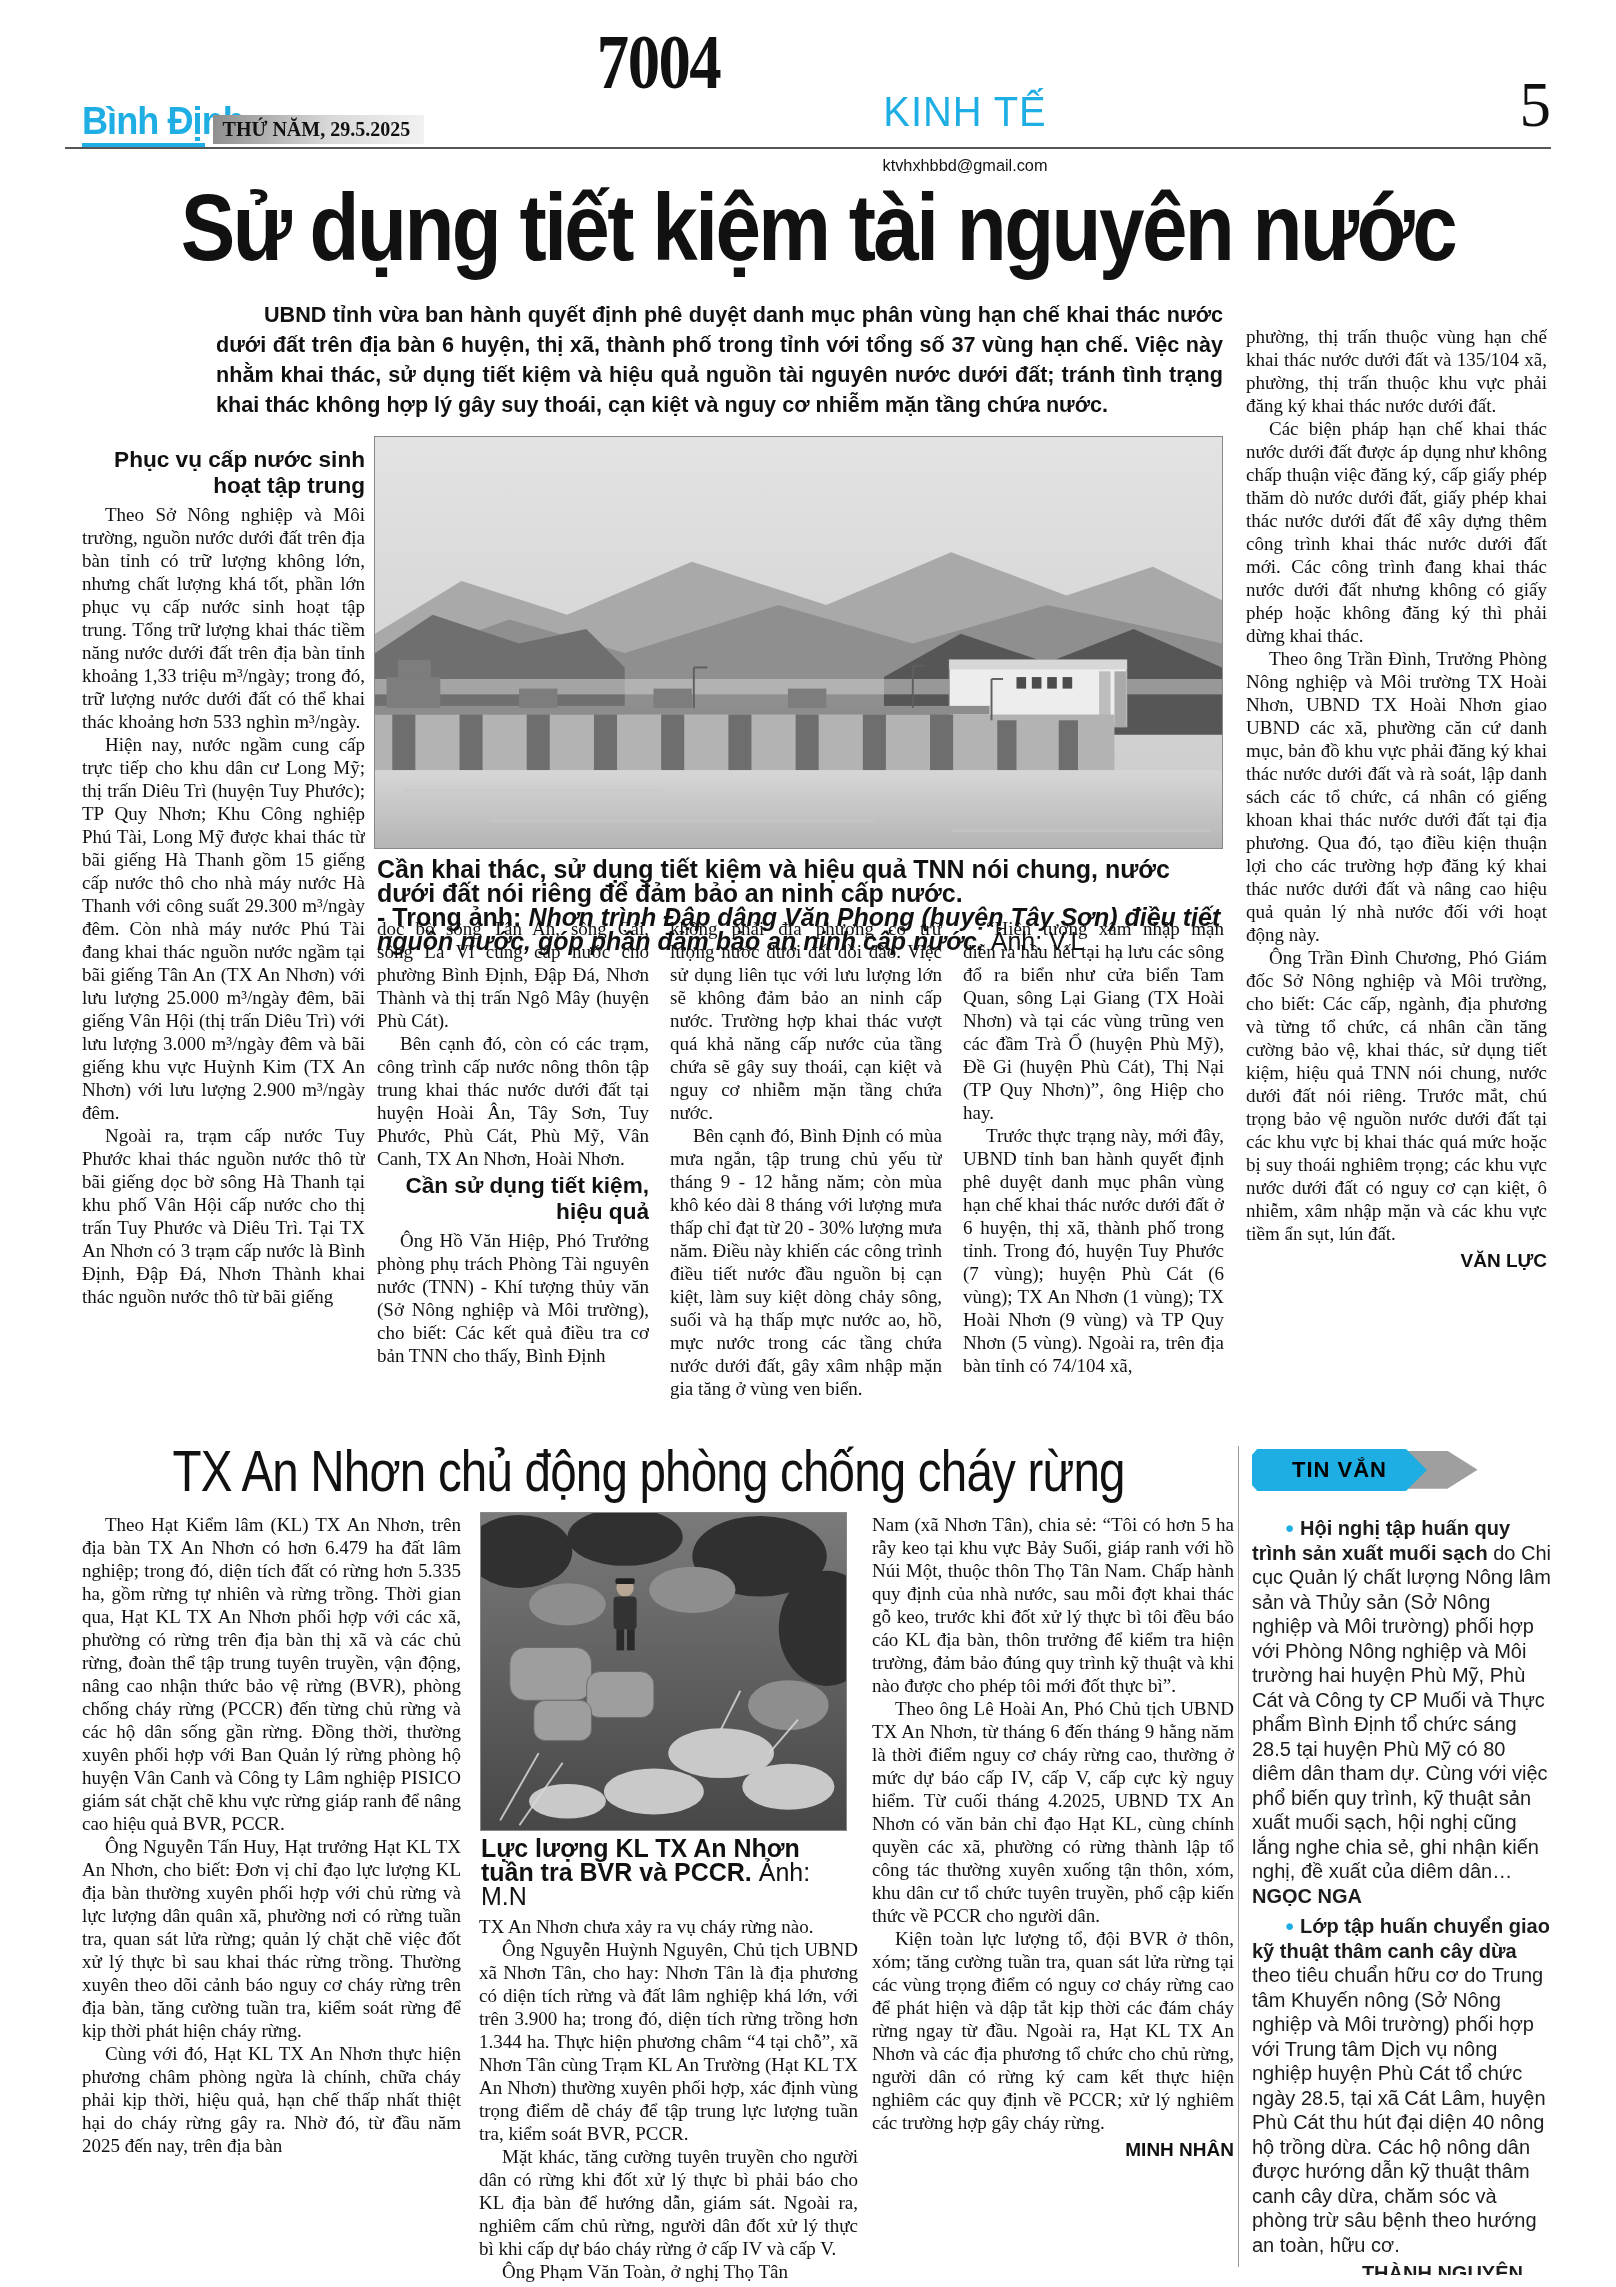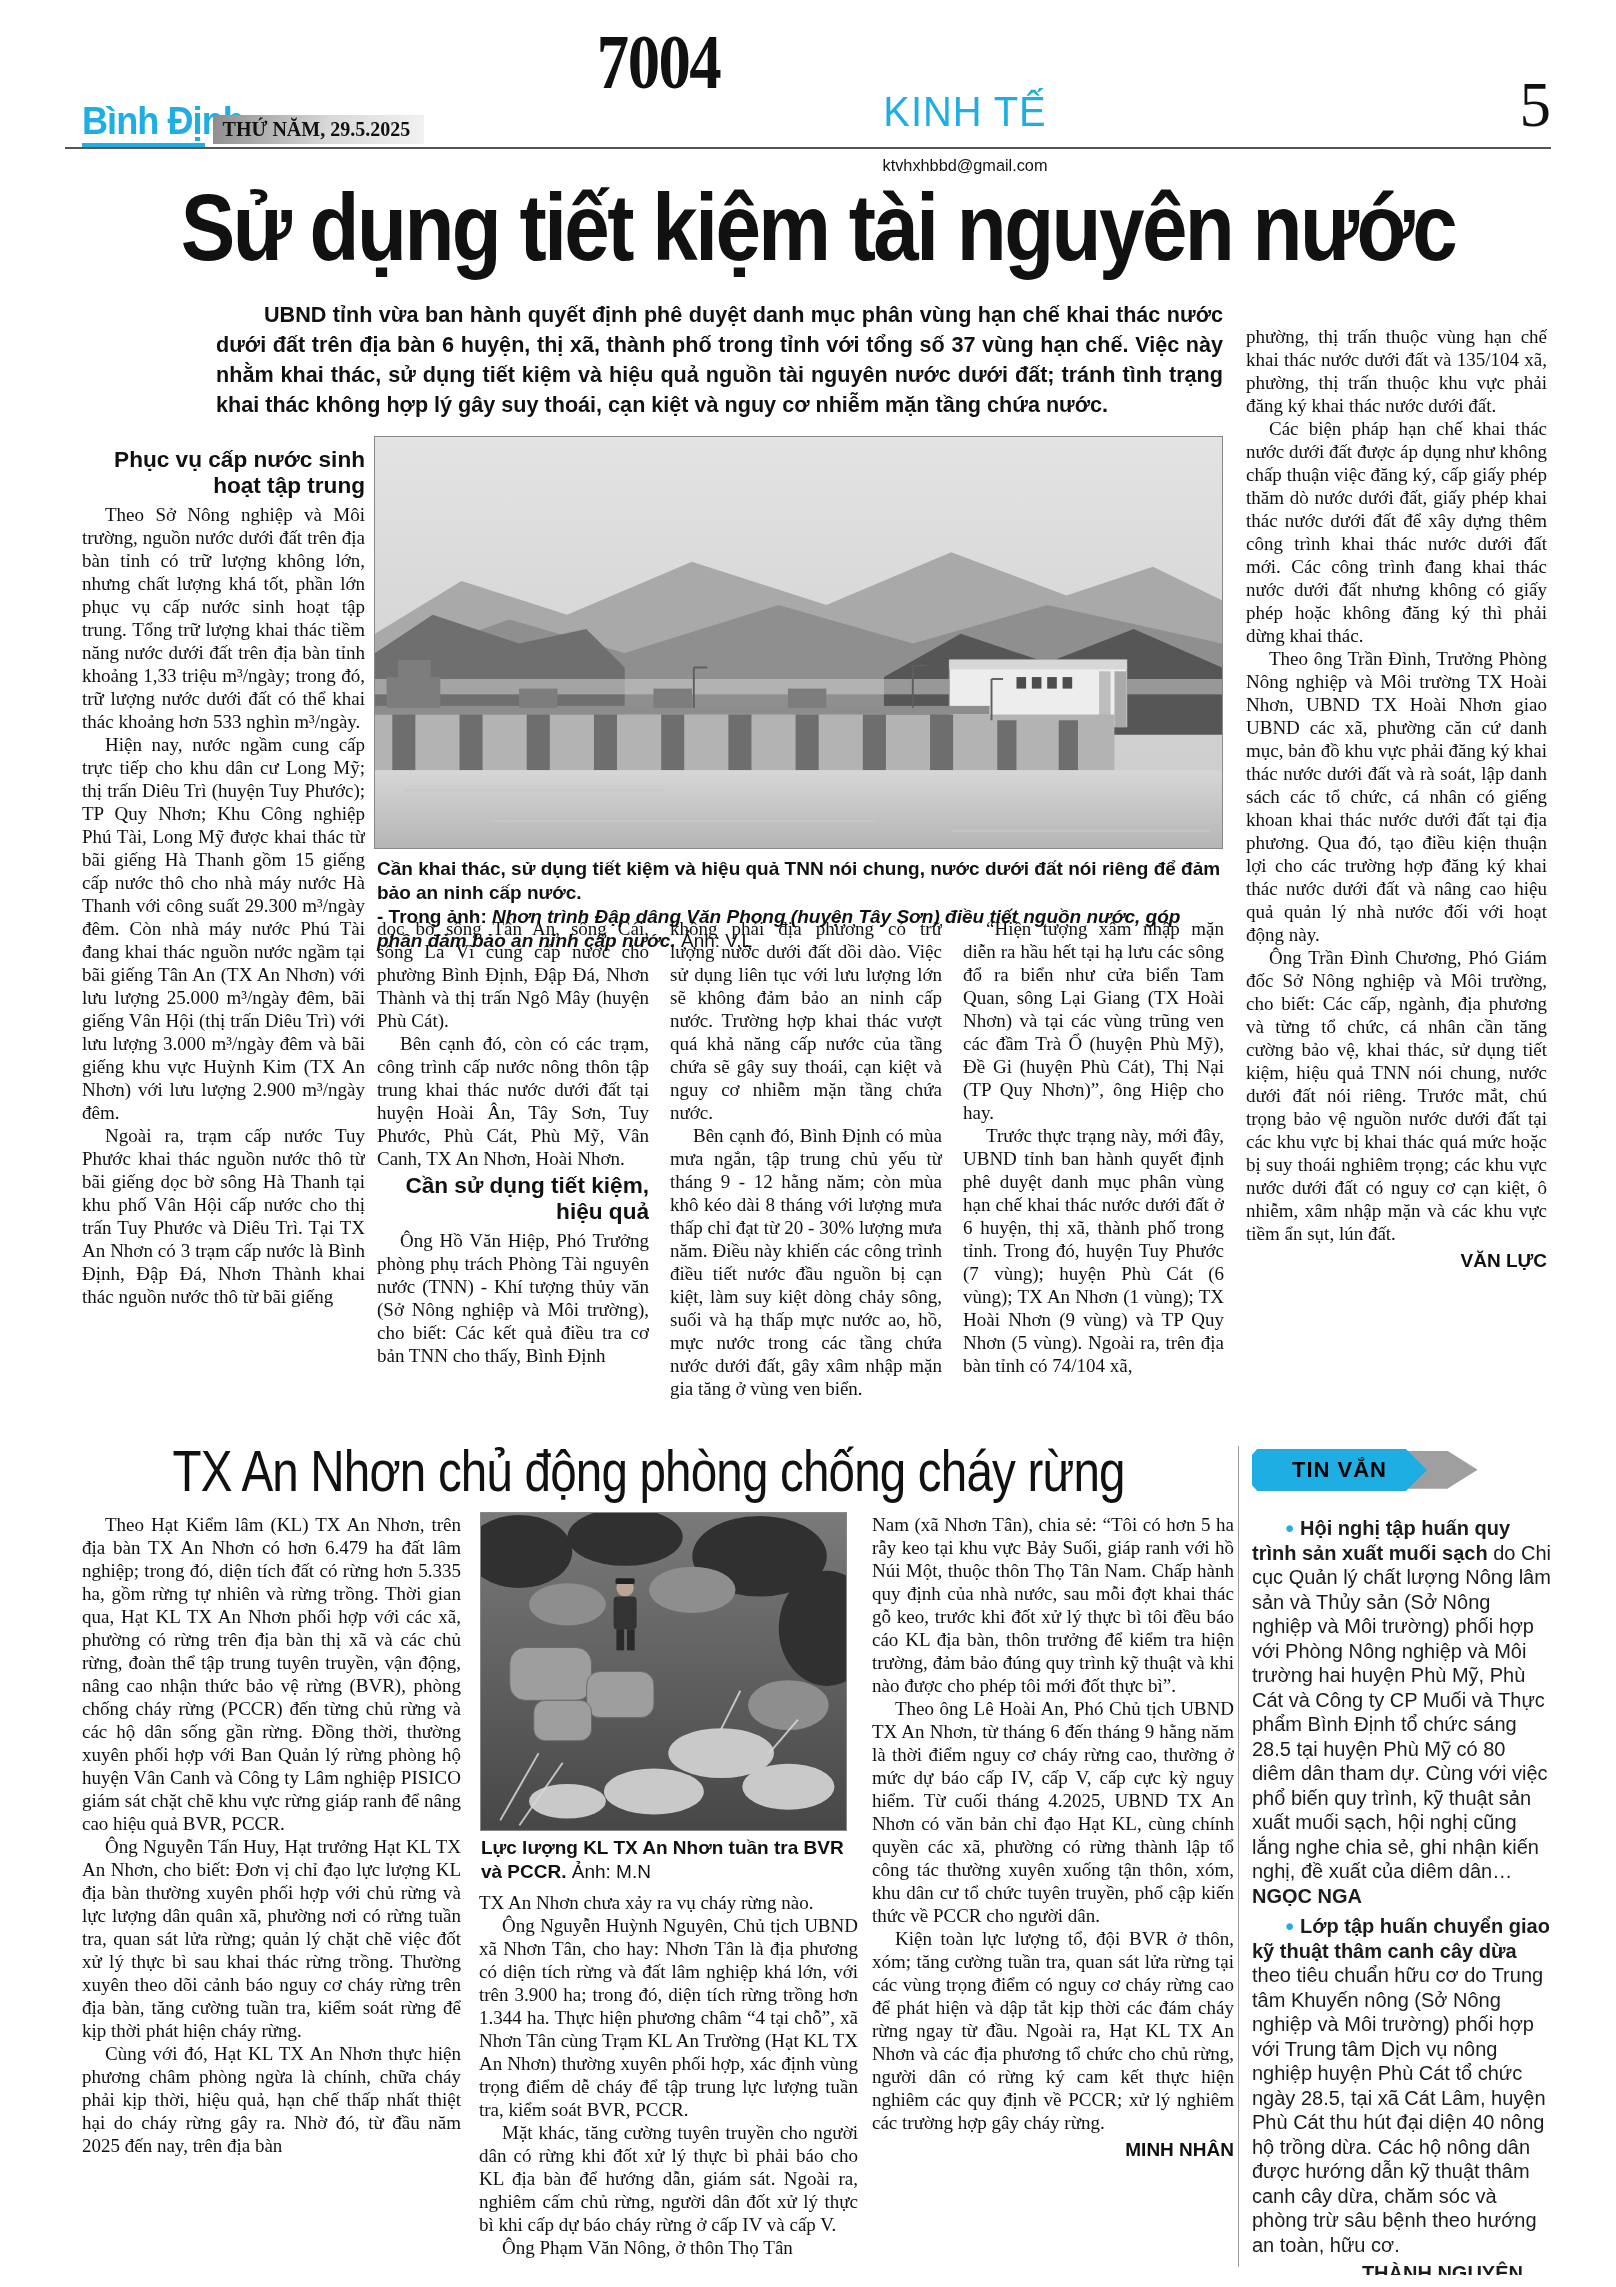--- a/index.html
+++ b/index.html
@@ -24,21 +24,21 @@
   .headline1-wrap{text-align:center;}
   .headline1{display:inline-block;font-family:"Liberation Sans",sans-serif;font-weight:800;
              font-size:95px;letter-spacing:-2.9px;transform:scaleX(.86);transform-origin:center;white-space:nowrap;}
   .lead{font-family:"Liberation Sans",sans-serif;font-weight:700;font-size:21.6px;line-height:30px;
         text-align:justify;text-indent:48px;}
   .bodycol{font-size:19px;line-height:23px;text-align:justify;overflow:hidden;}
   .bodycol p{margin:0;text-indent:23px;}
   .bodycol p.noindent{text-indent:0;}
   .subhead{font-family:"Liberation Sans",sans-serif;font-weight:700;font-size:22.6px;line-height:26px;
            text-indent:0 !important;text-align:right;margin:2.9px 0 3.8px 0 !important;}
-  .caption{font-family:"Liberation Sans",sans-serif;font-size:19px;line-height:24px;}
+  .caption{font-family:"Liberation Sans",sans-serif;font-size:25px;line-height:24px;}
   .caption .cb{font-weight:700;}
   .caption .ci{font-weight:700;font-style:italic;}
   .caption .cc{font-weight:400;}
   .byline{font-family:"Liberation Sans",sans-serif;font-weight:700;font-size:19px;text-align:right;margin-top:3.8px;}
   
   .headline2-wrap{text-align:center;}
   .headline2{display:inline-block;font-family:"Liberation Sans",sans-serif;font-weight:500;
              font-size:58px;letter-spacing:-1px;transform:scaleX(.82);transform-origin:center;white-space:nowrap;}
   .vrule{background:#9a9a9a;width:1px;}
   
@@ -247,21 +247,21 @@
       </svg>
     </div>
     <div class="caption" style="margin:5.8px 0 7.7px 1.9px;">
       <span class="cb">Lực lượng KL TX An Nhơn tuần tra BVR và PCCR.</span>
       <span class="cc">Ảnh: M.N</span>
     </div>
     <div class="bodycol" style="width:379px;height:399px;">
       <p class="noindent">TX An Nhơn chưa xảy ra vụ cháy rừng nào.</p>
       <p>Ông Nguyễn Huỳnh Nguyên, Chủ tịch UBND xã Nhơn Tân, cho hay: Nhơn Tân là địa phương có diện tích rừng và đất lâm nghiệp khá lớn, với trên 3.900 ha; trong đó, diện tích rừng trồng hơn 1.344 ha. Thực hiện phương châm “4 tại chỗ”, xã Nhơn Tân cùng Trạm KL An Trường (Hạt KL TX An Nhơn) thường xuyên phối hợp, xác định vùng trọng điểm dễ cháy để tập trung lực lượng tuần tra, kiểm soát BVR, PCCR.</p>
       <p>Mặt khác, tăng cường tuyên truyền cho người dân có rừng khi đốt xử lý thực bì phải báo cho KL địa bàn để hướng dẫn, giám sát. Ngoài ra, nghiêm cấm chủ rừng, người dân đốt xử lý thực bì khi cấp dự báo cháy rừng ở cấp IV và cấp V.</p>
-      <p>Ông Phạm Văn Nông, ở thôn Thọ Tân</p>
+      <p>Ông Phạm Văn Toàn, ở nghị Thọ Tân</p>
     </div>
   </div>
 
   <div class="abs bodycol" style="left:872px;top:1513px;width:362px;height:759px;">
     <p class="noindent">Nam (xã Nhơn Tân), chia sẻ: “Tôi có hơn 5 ha rẫy keo tại khu vực Bảy Suối, giáp ranh với hồ Núi Một, thuộc thôn Thọ Tân Nam. Chấp hành quy định của nhà nước, sau mỗi đợt khai thác gỗ keo, trước khi đốt xử lý thực bì tôi đều báo cáo KL địa bàn, thôn trưởng để kiểm tra hiện trường, đảm bảo đúng quy trình kỹ thuật và khi nào được cho phép tôi mới đốt thực bì”.</p>
     <p>Theo ông Lê Hoài An, Phó Chủ tịch UBND TX An Nhơn, từ tháng 6 đến tháng 9 hằng năm là thời điểm nguy cơ cháy rừng cao, thường ở mức dự báo cấp IV, cấp V, cấp cực kỳ nguy hiểm. Từ cuối tháng 4.2025, UBND TX An Nhơn có văn bản chỉ đạo Hạt KL, cùng chính quyền các xã, phường có rừng thành lập tổ công tác thường xuyên xuống tận thôn, xóm, khu dân cư tổ chức tuyên truyền, phổ cập kiến thức về PCCR cho người dân.</p>
     <p>Kiện toàn lực lượng tổ, đội BVR ở thôn, xóm; tăng cường tuần tra, quan sát lửa rừng tại các vùng trọng điểm có nguy cơ cháy rừng cao để phát hiện và dập tắt kịp thời các đám cháy rừng ngay từ đầu. Ngoài ra, Hạt KL TX An Nhơn và các địa phương tổ chức cho chủ rừng, người dân có rừng ký cam kết thực hiện nghiêm các quy định về PCCR; xử lý nghiêm các trường hợp gây cháy rừng.</p>
     <div class="byline">MINH NHÂN</div>
   </div>
 

